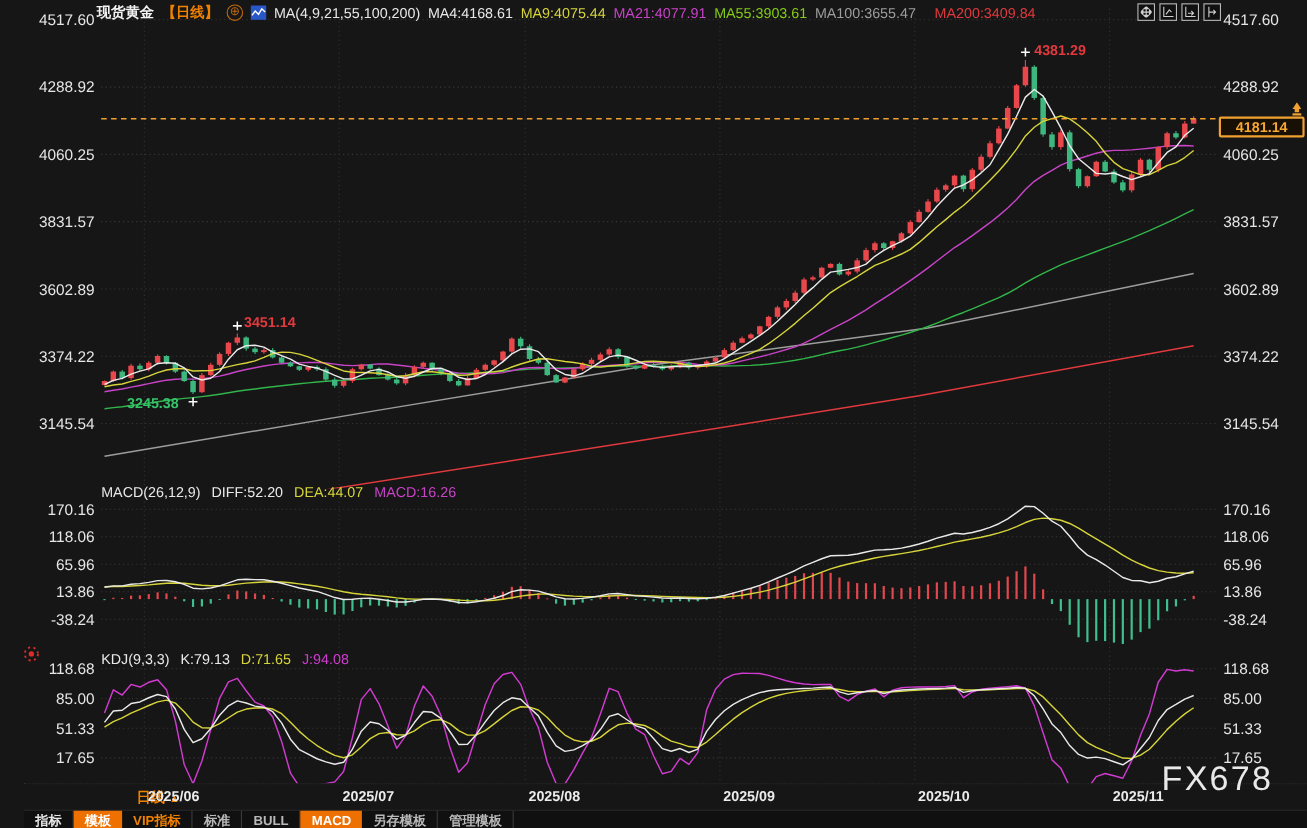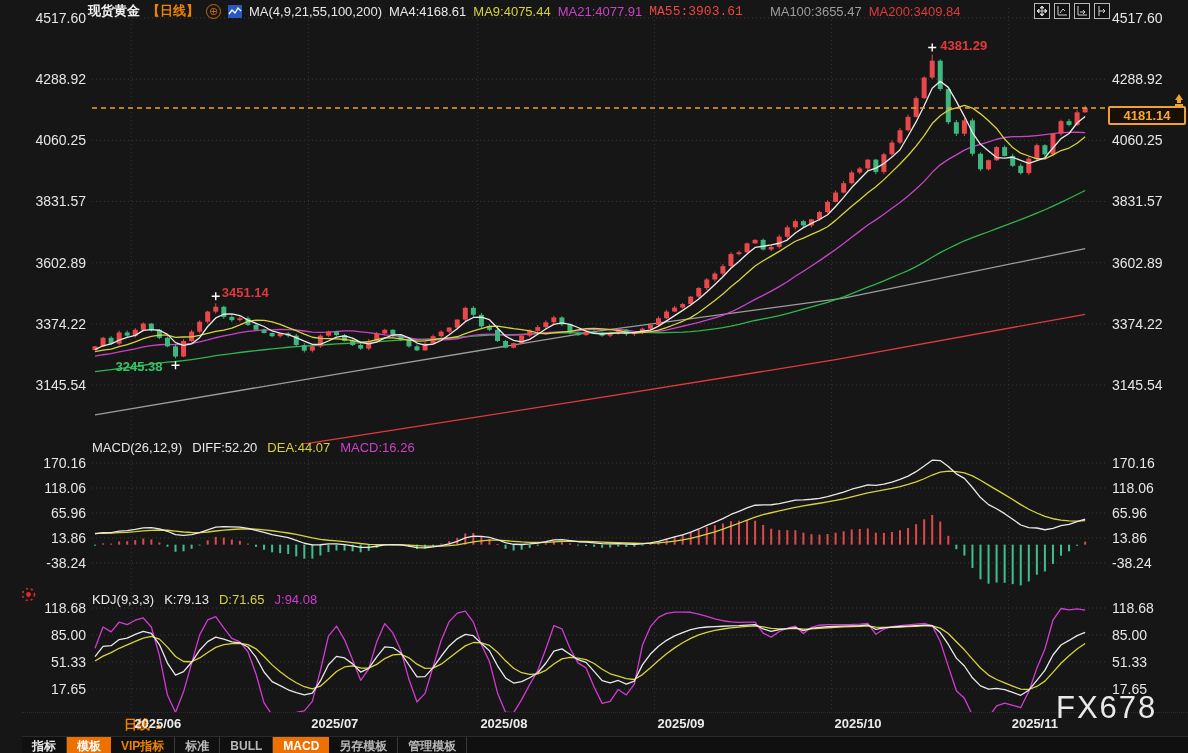--- a/index.html
+++ b/index.html
@@ -66,23 +66,23 @@
     <span class="circle-plus">⊕</span>
     <span class="mini-chart">
         <svg width="14" height="13">
           <polyline points="1,9 4,5 7,8 10,3 13,6" fill="none" stroke="#fff" stroke-width="1.3"></polyline>
         </svg>
       </span>
     <span>MA(4,9,21,55,100,200)</span>
     <span class="mav" style="color: rgb(233, 233, 233);">MA4:4168.61</span>
     <span class="mav" style="color: rgb(214, 212, 58);">MA9:4075.44</span>
     <span class="mav" style="color: rgb(200, 67, 200);">MA21:4077.91</span>
-    <span class="mav" style="color: #ef4444; font-family: Liberation Mono, monospace;">MA55:3903.61</span>
-    <span class="mav" style="color: rgb(157, 157, 157); margin-left: 20px;">MA100:3655.47</span>
-    <span class="mav" style="color: rgb(224, 57, 62);">MA200:3409.84</span>
+    <span class="mav" style="color: #84cc16;">MA55:3903.61</span>
+    <span class="mav" style="color: rgb(157, 157, 157);">MA100:3655.47</span>
+    <span class="mav" style="color: rgb(224, 57, 62); margin-left: 10px;">MA200:3409.84</span>
   </div>
 
   <div id="tr-icons">
     <span class="tr-icon">
         <svg width="10" height="10">
           <path d="M5 0L5 10 M0 5L10 5 M5 0l-2 2h4z M5 10l-2 -2h4z M0 5l2 -2v4z M10 5l-2 -2v4z" stroke="#cfcfcf" stroke-width="1" fill="#cfcfcf"></path>
         </svg>
       </span>
     <span class="tr-icon">
         <svg width="10" height="10">

